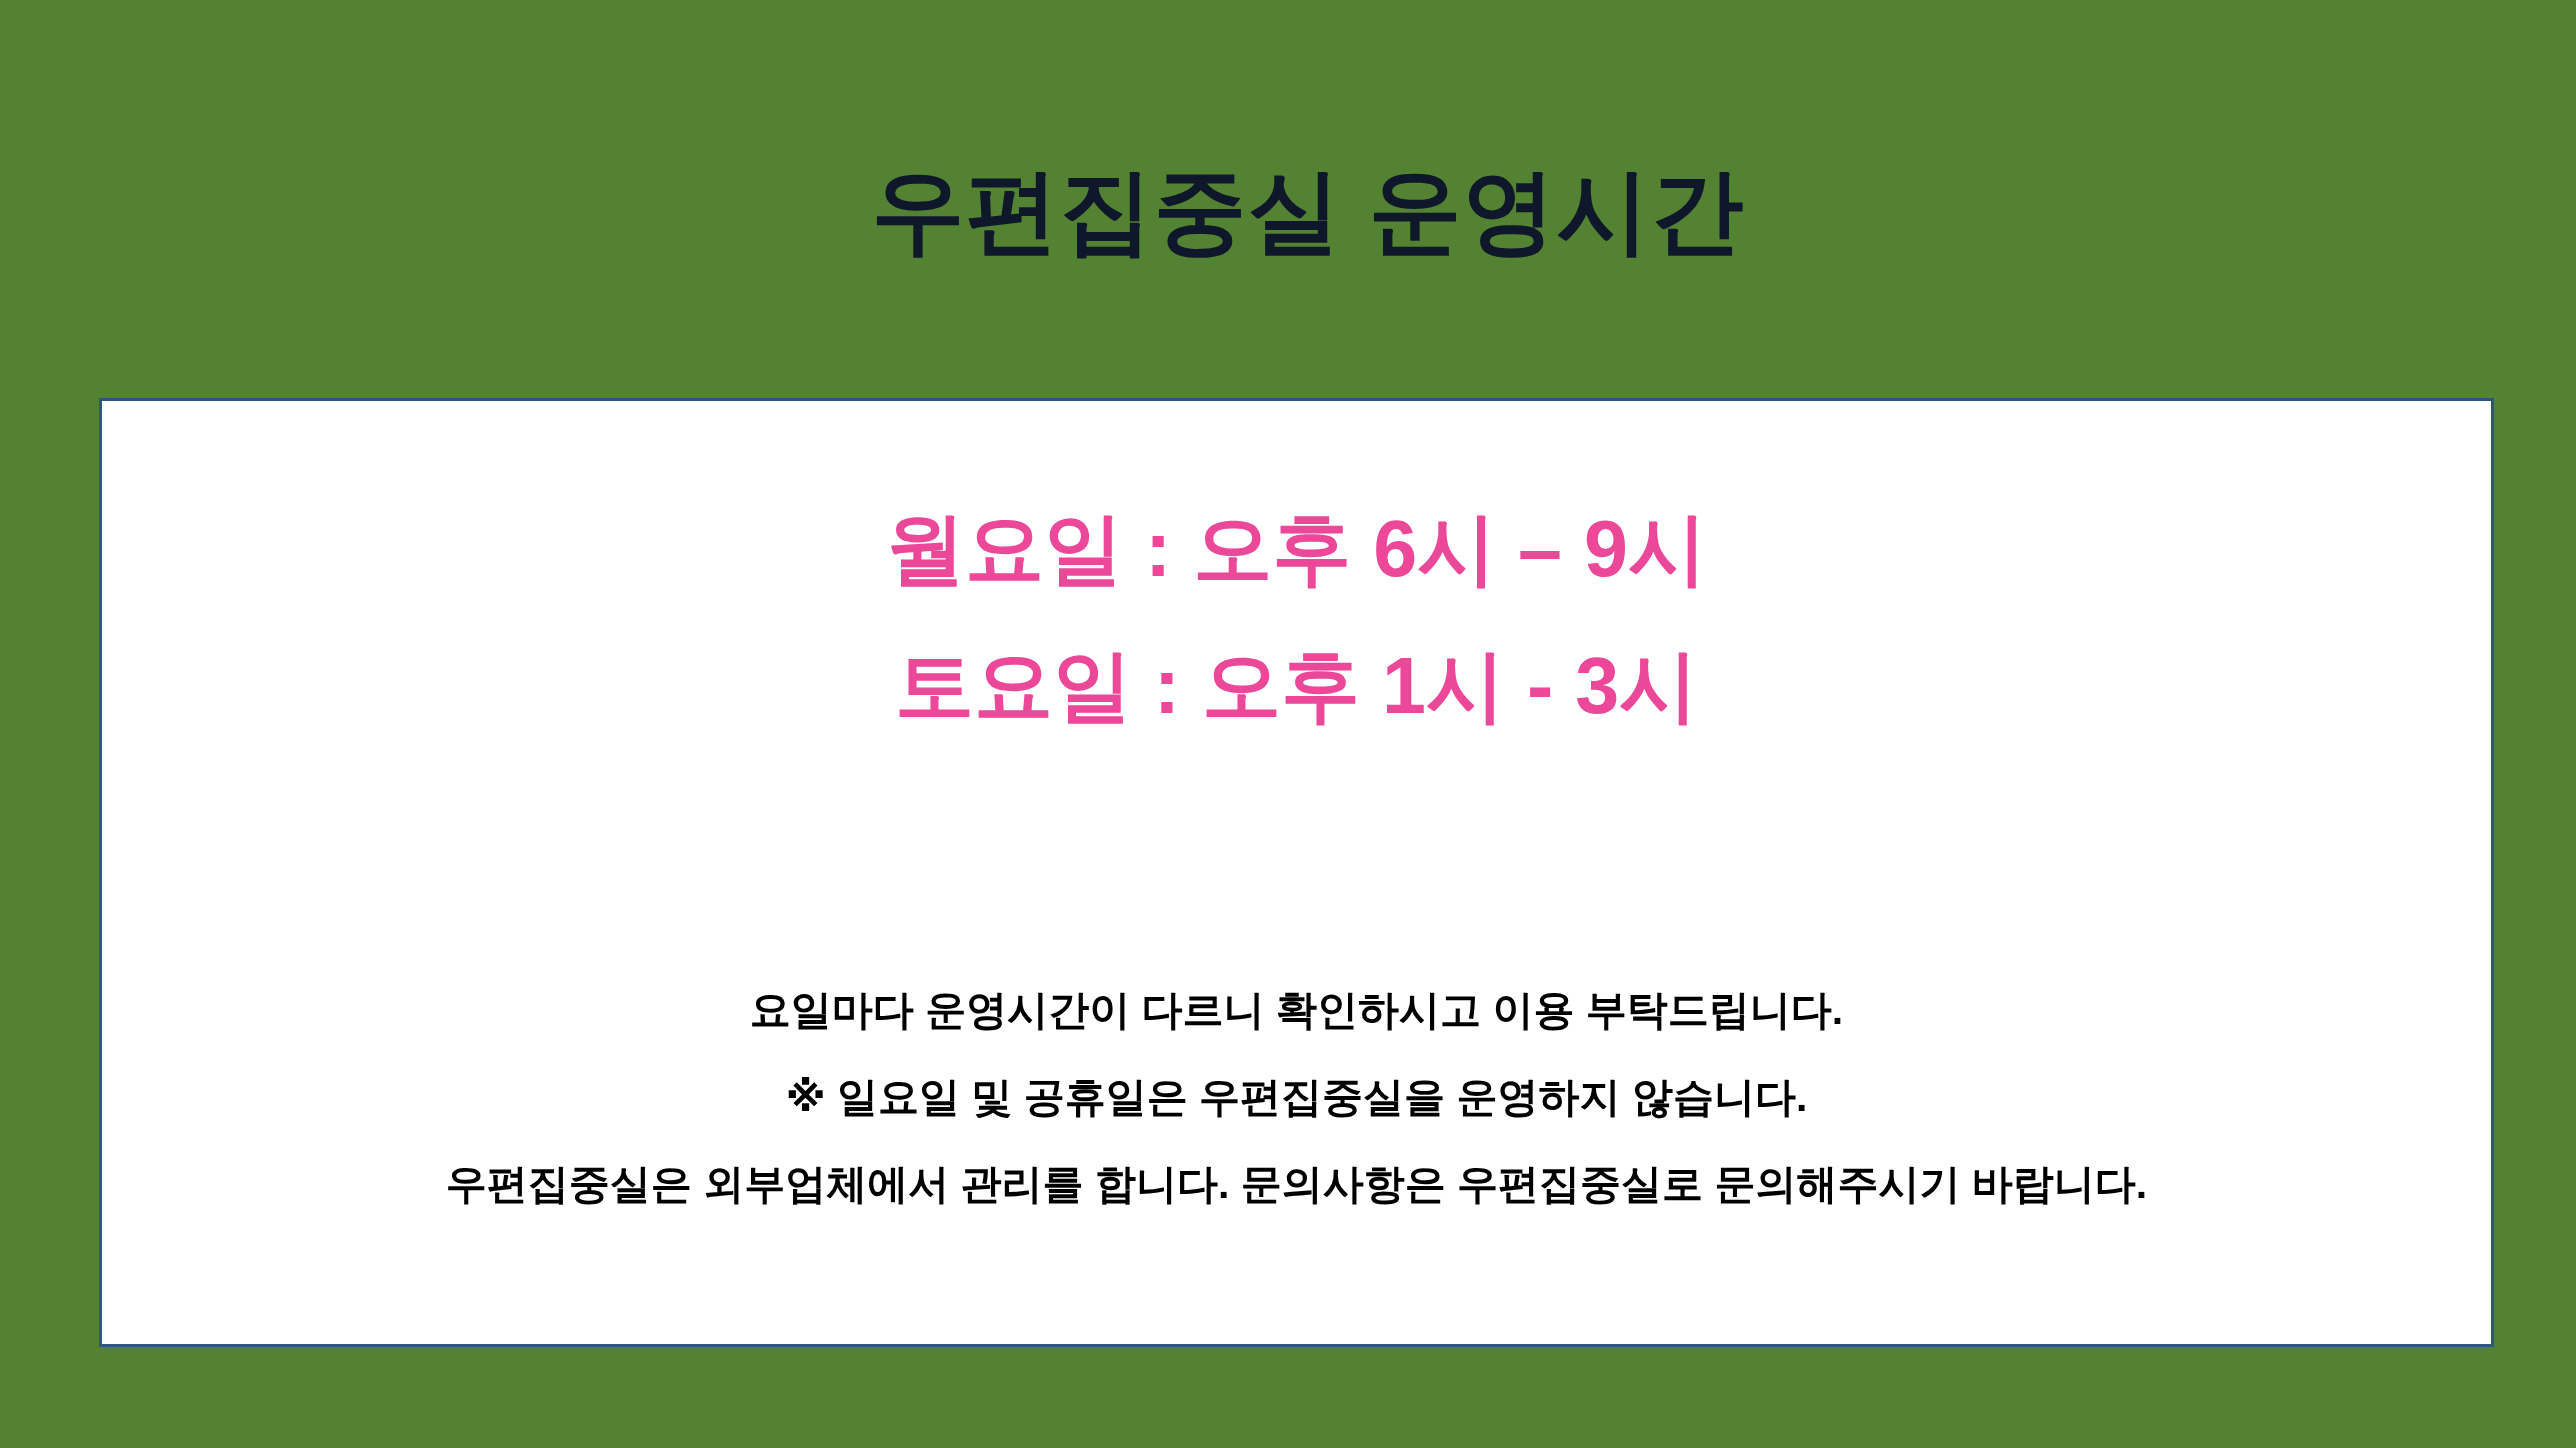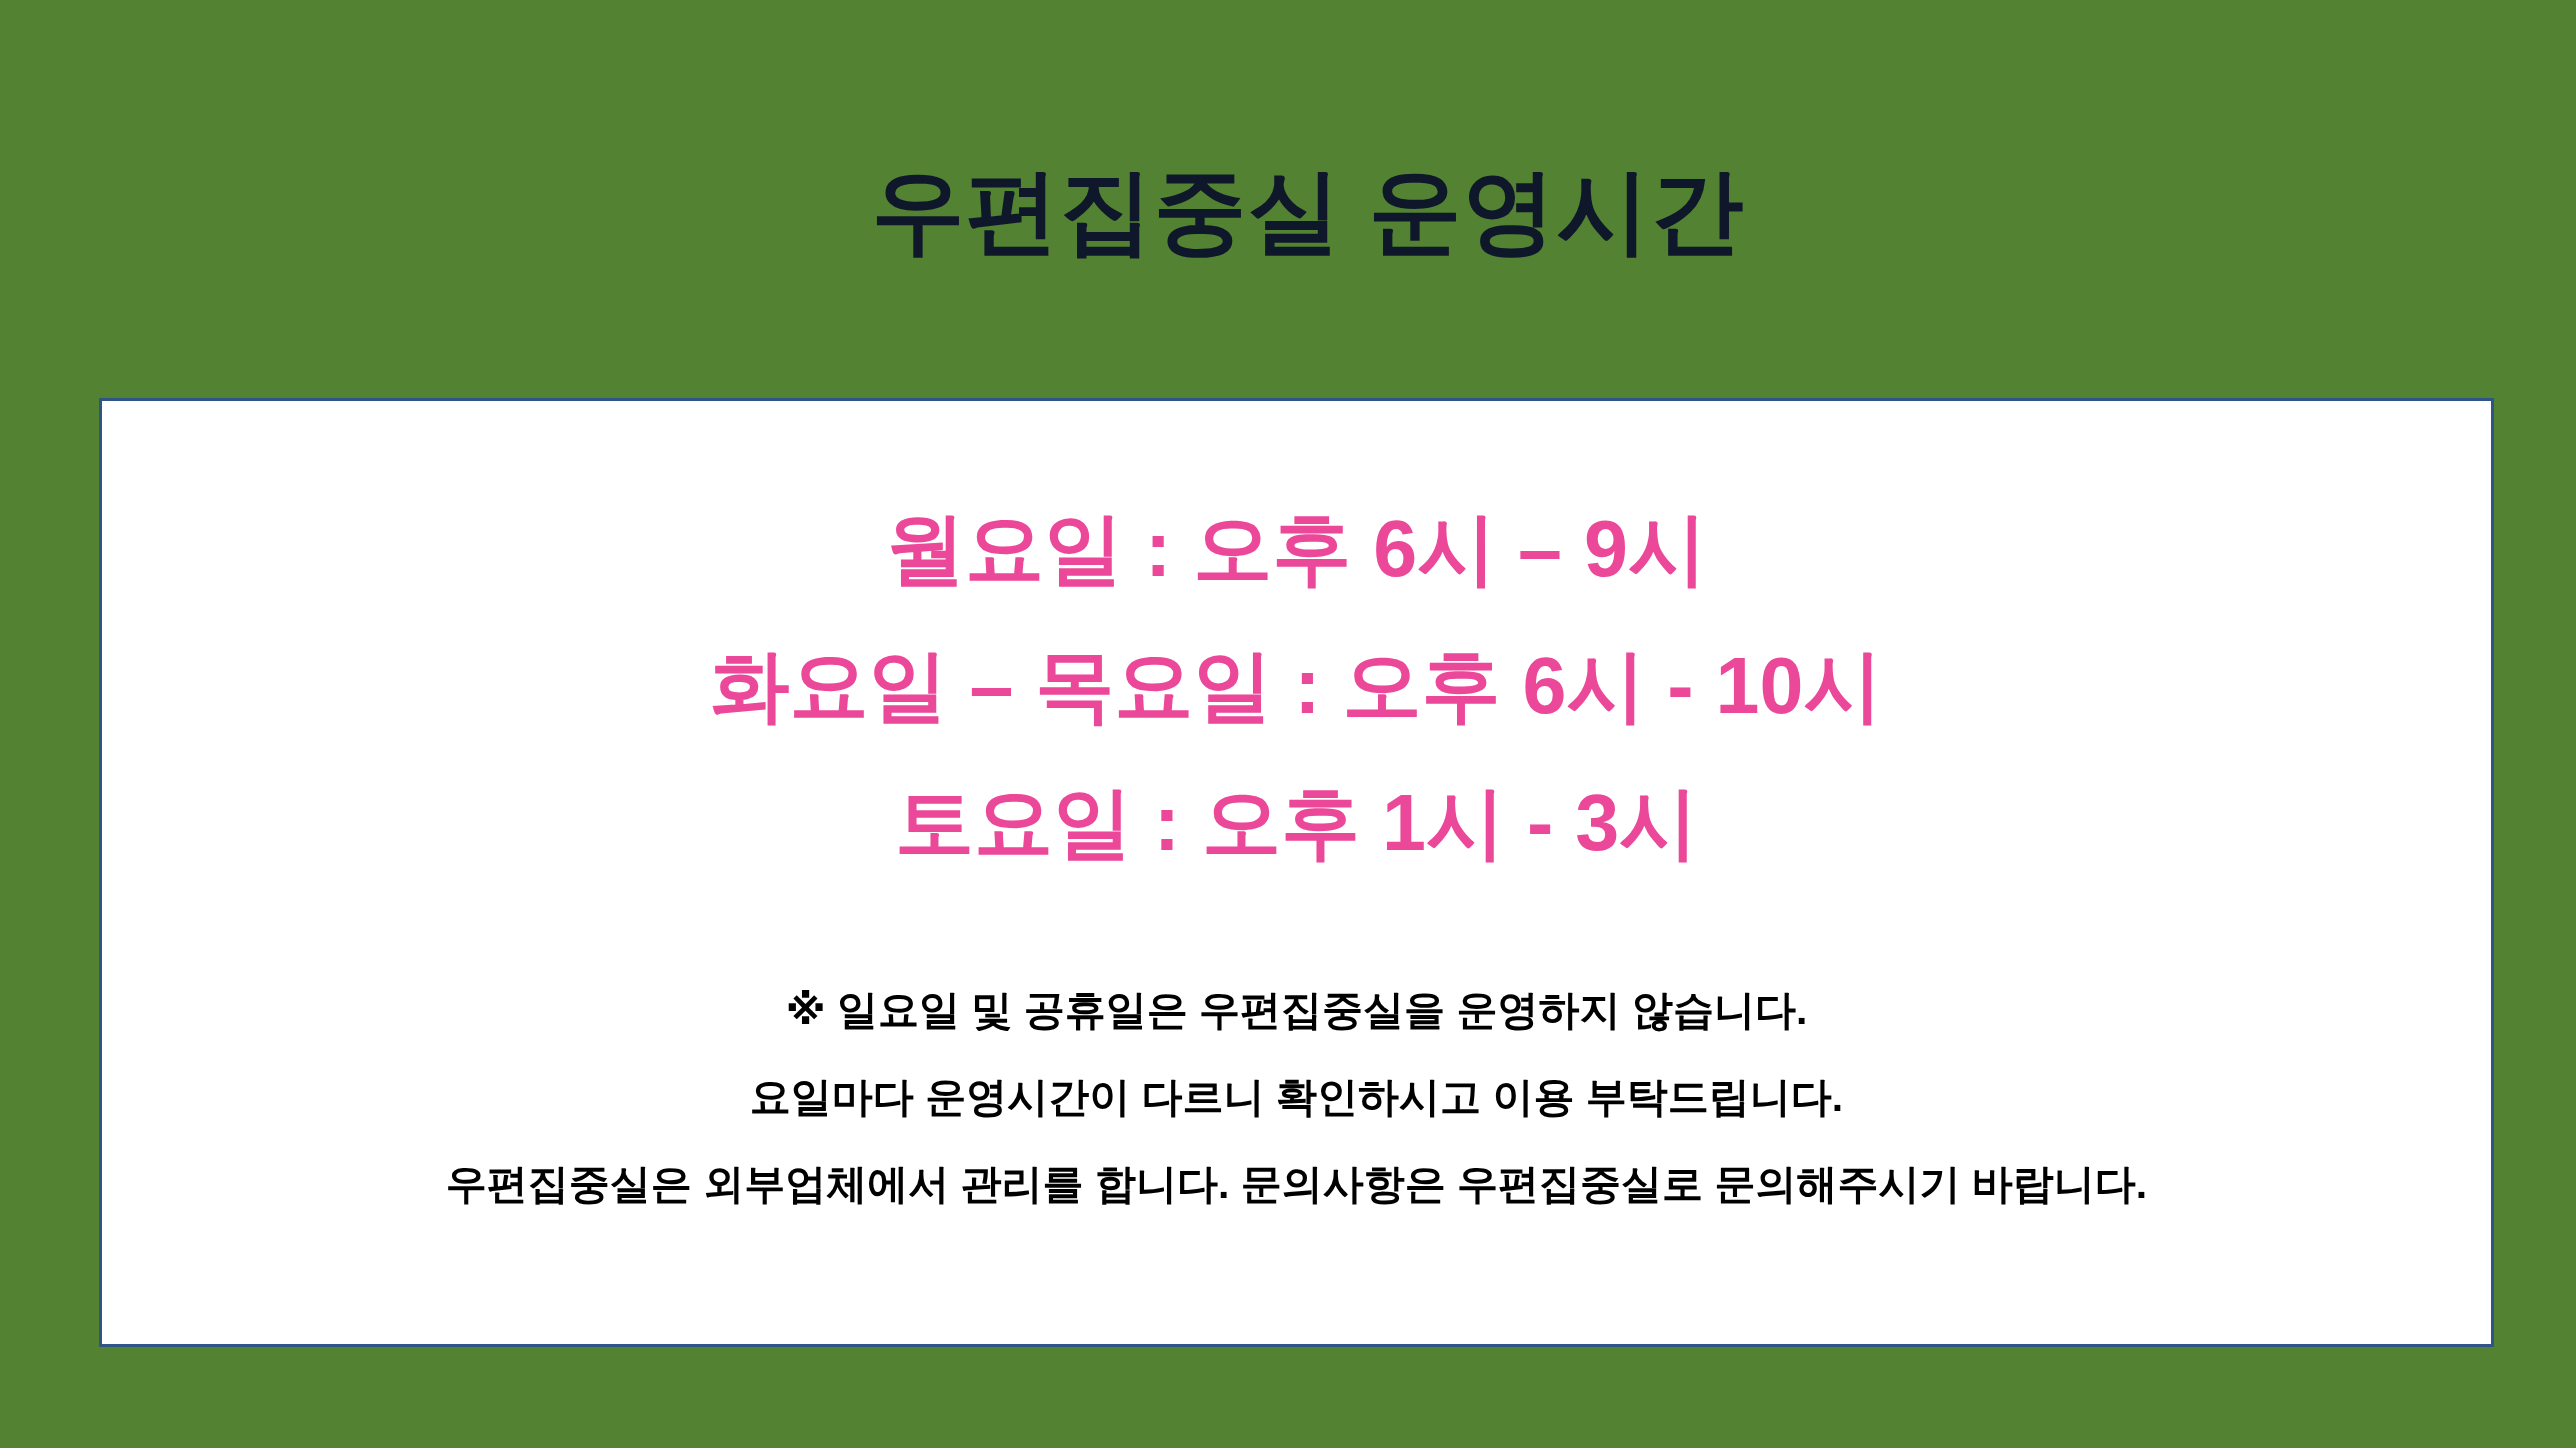--- a/index.html
+++ b/index.html
@@ -101,26 +101,25 @@
 <body>
 
 <div id="poster">
 
   <div id="poster-title">우편집중실 운영시간</div>
 
   <div id="notice-card">
 
     <div id="schedule-list">
       <p class="schedule-line">월요일 : 오후 6시 – 9시</p>
-      <p class="schedule-line">화요일 – 목요일 : 오후 6시 - 10시</p>
       <p class="schedule-line">토요일 : 오후 1시 - 3시</p>
     </div>
 
     <div id="notes-list">
+      <p class="note-line">요일마다 운영시간이 다르니 확인하시고 이용 부탁드립니다.</p>
       <p class="note-line">※ 일요일 및 공휴일은 우편집중실을 운영하지 않습니다.</p>
-      <p class="note-line">요일마다 운영시간이 다르니 확인하시고 이용 부탁드립니다.</p>
       <p class="note-line">우편집중실은 외부업체에서 관리를 합니다. 문의사항은 우편집중실로 문의해주시기 바랍니다.</p>
     </div>
 
   </div>
 
 </div>
 
 
 </body></html>

